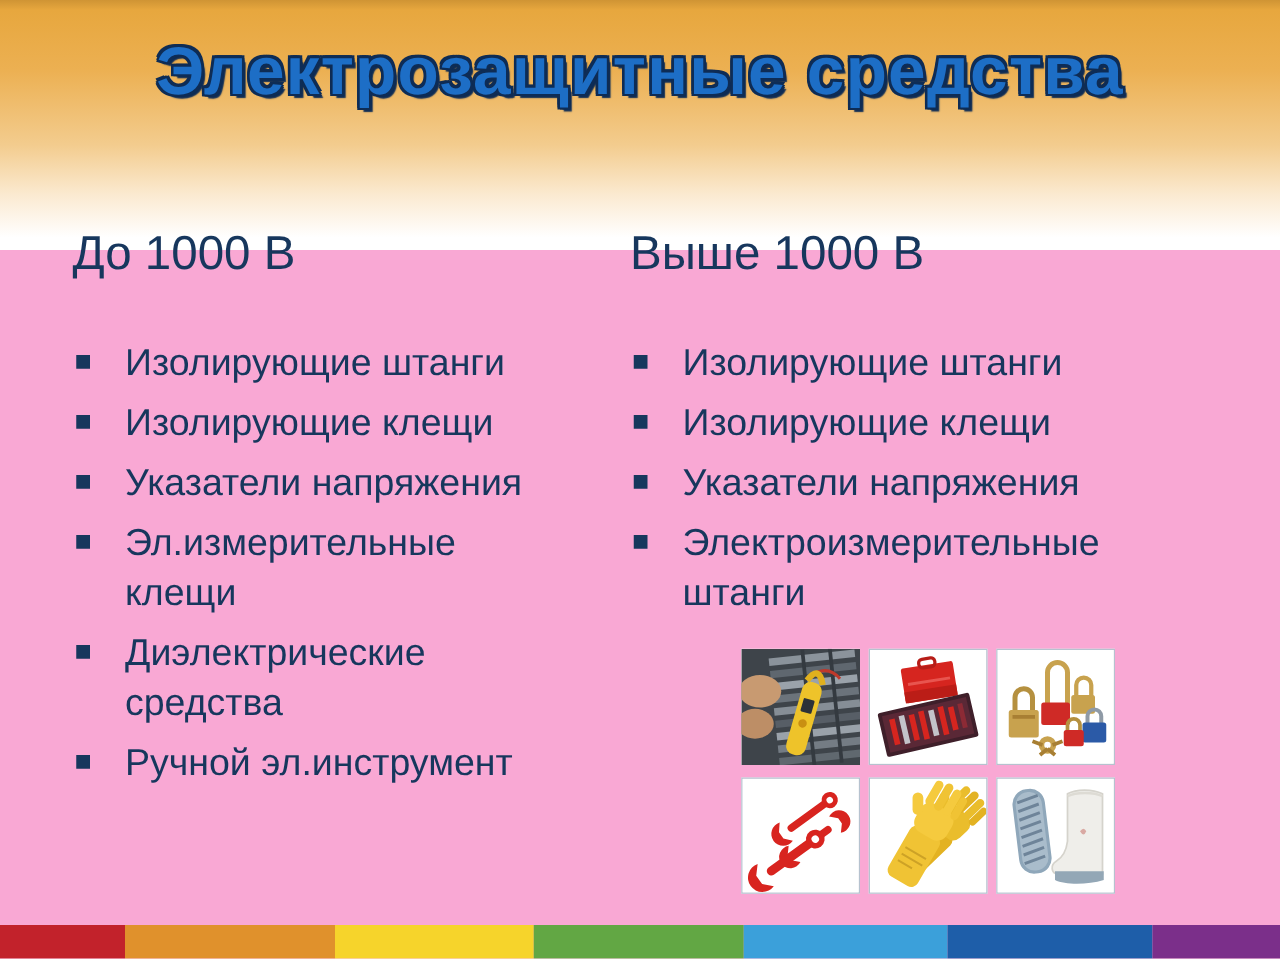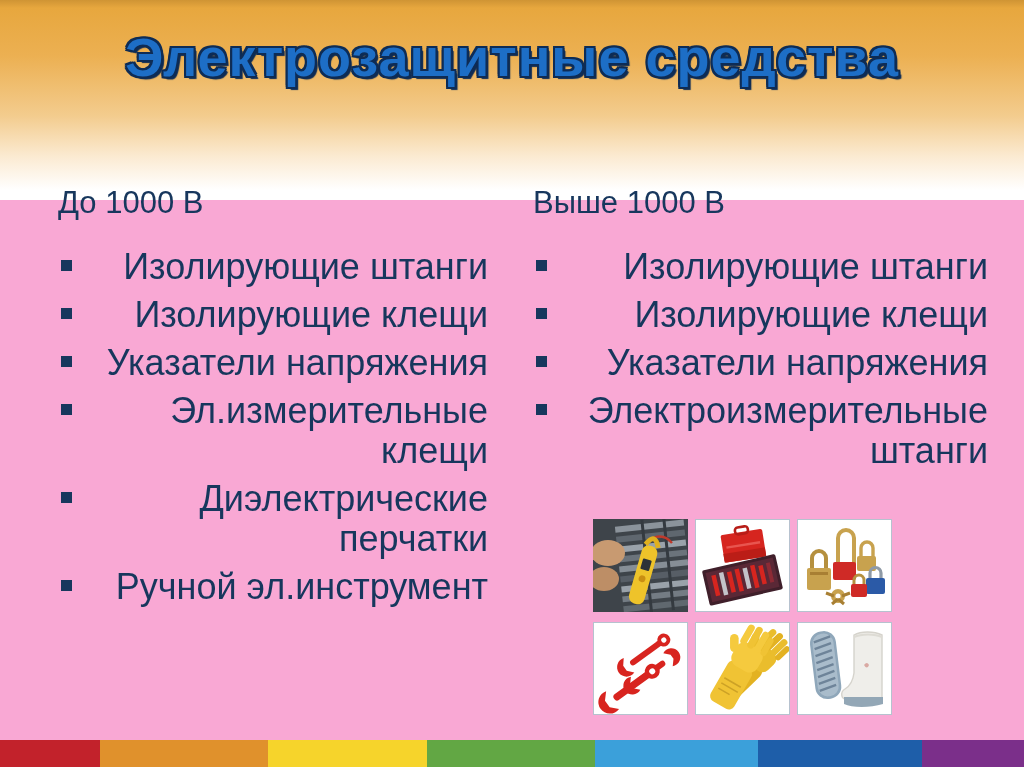--- a/index.html
+++ b/index.html
@@ -24,26 +24,26 @@
       -2px  2px 0 #0e2c55, 2px  2px 0 #0e2c55,
       -2px  0   0 #0e2c55, 2px  0   0 #0e2c55,
        0   -2px 0 #0e2c55, 0    2px 0 #0e2c55,
        3px  3px 1px #0e2c55;
   }
   .title-line { display:block; }
 
   
   .column { position:absolute; top:183px; color:#17375d; }
   .column-left  { left:58px;  width:430px; }
-  .column-right { left:533px; width:455px; }
-  .col-header { font-size:31px; line-height:40px; margin:0 0 24px 0; font-weight:400; }
+  .column-right { left:504px; width:455px; }
+  .col-header { font-size:38px; line-height:40px; margin:0 0 48px 0; font-weight:400; }
   ul.bullet-list { list-style:none; margin:0; padding:0; }
   ul.bullet-list li {
     position:relative; padding-left:42px; margin-bottom:8px;
-    font-size:36px; line-height:40px; white-space:pre-line;text-align:right;
+    font-size:30px; line-height:40px; white-space:pre-line;
   }
   .bullet {
     position:absolute; left:3px; top:13px; width:11px; height:11px;
     background:#17375d;
   }
 
   
   .image-grid {
     position:absolute; left:593px; top:519px;
     display:grid; grid-template-columns:repeat(3,95px); grid-auto-rows:93px;
@@ -83,21 +83,21 @@
 
   <div class="column column-left">
     <h2 class="col-header">До 1000 В</h2>
     <ul class="bullet-list">
       <li><span class="bullet"></span><span>Изолирующие штанги</span></li>
       <li><span class="bullet"></span><span>Изолирующие клещи</span></li>
       <li><span class="bullet"></span><span>Указатели напряжения</span></li>
       <li><span class="bullet"></span><span>Эл.измерительные
 клещи</span></li>
       <li><span class="bullet"></span><span>Диэлектрические
-перчатки</span></li>
+средства</span></li>
       <li><span class="bullet"></span><span>Ручной эл.инструмент</span></li>
     </ul>
   </div>
 
   <div class="column column-right">
     <h2 class="col-header">Выше 1000 В</h2>
     <ul class="bullet-list">
       <li><span class="bullet"></span><span>Изолирующие штанги</span></li>
       <li><span class="bullet"></span><span>Изолирующие клещи</span></li>
       <li><span class="bullet"></span><span>Указатели напряжения</span></li>

